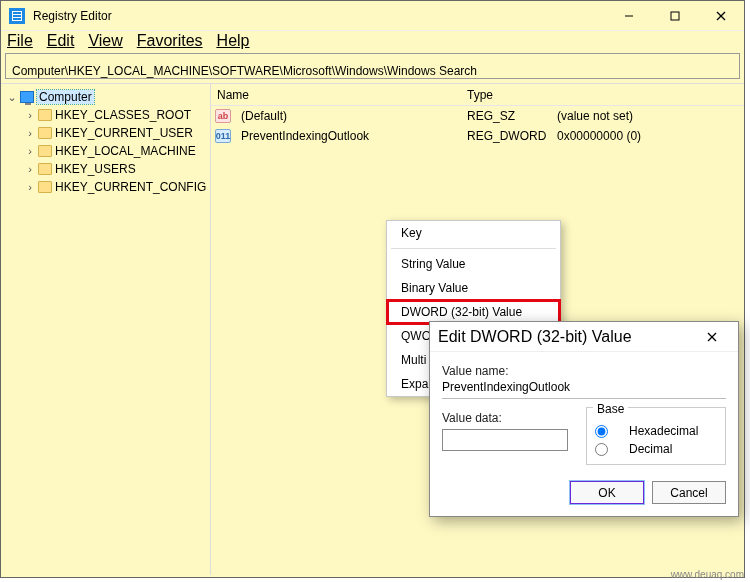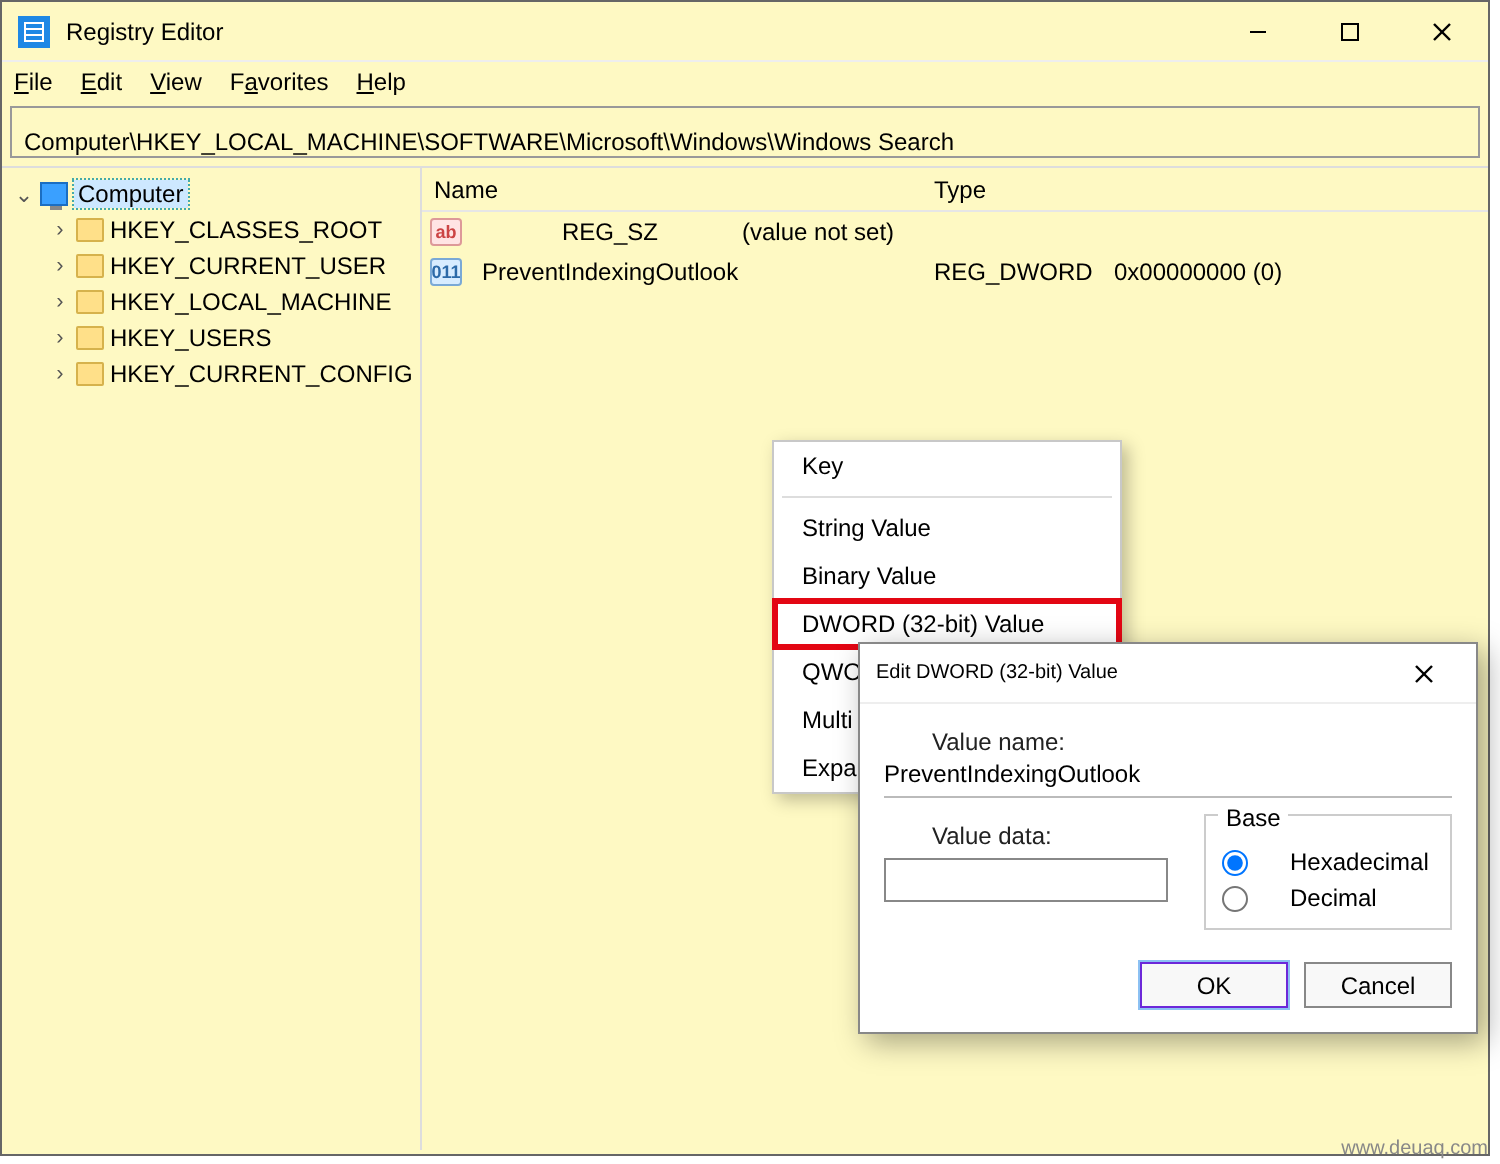--- a/index.html
+++ b/index.html
@@ -47,21 +47,22 @@
     font-size: 14px;
   }
   .window-controls .wbtn svg { display: block; }
   
   .menubar {
     height: 20px;
     display: flex;
     align-items: center;
     padding: 0 6px;
     gap: 14px;
-    font-size: 12px;
+    font-size: 16px;
+    text-decoration: underline;
   }
   .menubar span u { text-decoration: underline; }
   
   .addressbar {
     height: 26px;
     margin: 2px 4px 4px 4px;
     border: 1px solid #999;
     display: flex;
     align-items: flex-end;
     padding: 0 6px;
@@ -180,43 +181,43 @@
     background: #fff;
     border: 1px solid #888;
     box-shadow: 4px 4px 14px rgba(0,0,0,.35);
   }
   .dlg-title {
     height: 30px;
     display: flex;
     align-items: center;
     padding: 0 8px;
     border-bottom: 1px solid #eee;
-    font-size: 10px;
+    font-size: 16px;
   }
   .dlg-close {
     margin-left: auto;
     width: 36px; height: 24px;
     display: flex; align-items: center; justify-content: center;
   }
   .dlg-body {
     padding: 8px 12px 6px 12px;
     font-size: 12px;
   }
-  .dlg-body .field-label { color: #222; margin-top: 4px; margin-left: 24px; }
+  .dlg-body .field-label { color: #222; margin-top: 4px; }
   .dlg-body .ro {
     border-bottom: 1px solid #bbb;
     padding: 2px 0 4px 0;
     margin-bottom: 8px;
   }
   .dlg-row2 {
     display: flex;
     gap: 18px;
   }
   .dlg-row2 .left { flex: 1; }
-  .dlg-row2 .right { width: 124px; border-radius: 20px; }
+  .dlg-row2 .right { width: 140px; border-radius: 20px; }
   .text-input {
     width: 100%;
     height: 22px;
     border: 1px solid #888;
     padding: 0 4px;
     font-size: 12px;
     margin-top: 4px;
   }
   .group {
     border: 1px solid #ccc;
@@ -334,20 +335,21 @@
     </div>
 
     <div class="list">
       <div class="list-header">
         <div class="col col-name">Name</div>
         <div class="col col-type">Type</div>
       </div>
 
       <div class="list-row">
         <span class="val-icon str">ab</span>
+        <div class="col col-name" style="width:186px">(Default)</div>
         <div class="col col-type">REG_SZ</div>
         <div class="col col-data">(value not set)</div>
       </div>
       <div class="list-row">
         <span class="val-icon dw">011</span>
         <div class="col col-name" style="width:186px">PreventIndexingOutlook</div>
         <div class="col col-type">REG_DWORD</div>
         <div class="col col-data">0x00000000 (0)</div>
       </div>
     </div>

